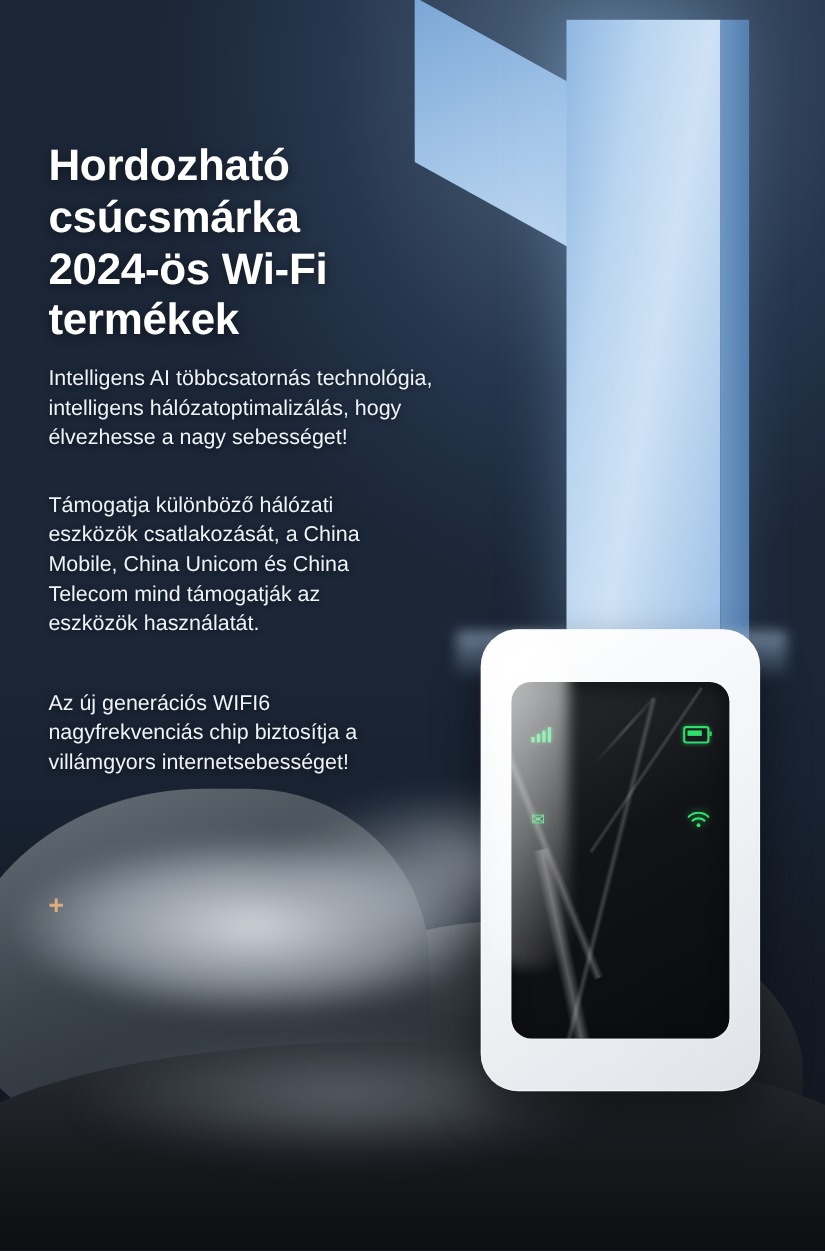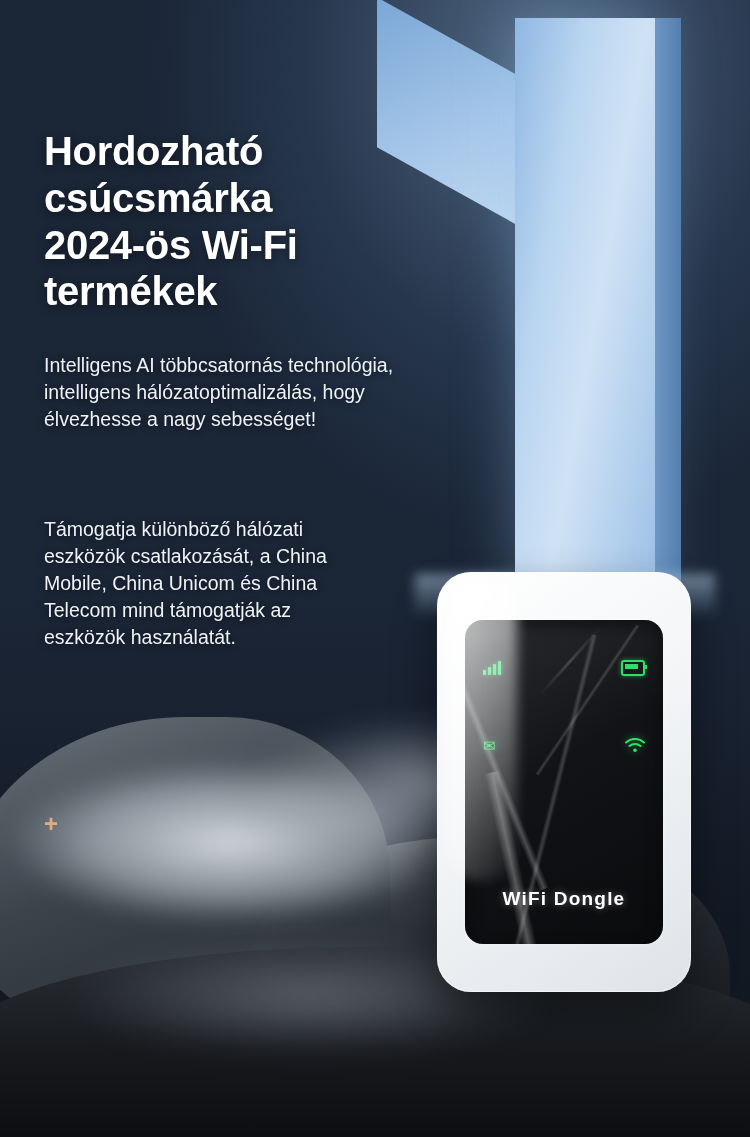--- a/index.html
+++ b/index.html
@@ -163,22 +163,22 @@
     white-space: pre-line;
   }
   .para {
     margin: 0;
     color: #eef3f8;
     font-size: 19.5px;
     line-height: 1.38;
     text-shadow: 0 1px 6px rgba(0,0,0,.55);
     white-space: pre-line;
   }
-  .p1 { margin-top: 37px; width: 445px; }
-  .p2 { margin-top: 83px; width: 370px; }
+  .p1 { margin-top: 16px; width: 445px; }
+  .p2 { margin-top: 34px; width: 370px; }
   .p3 { margin-top: 46px; width: 360px; }
 
   .plus-mark {
     position: absolute;
     left: 44px;
     top: 812px;
     color: #e8b07a;
     font-size: 24px;
     line-height: 1;
     font-weight: bold;
@@ -324,20 +324,23 @@
 2024-ös Wi-Fi
 termékek</h1>
     <p class="para p1">Intelligens AI többcsatornás technológia,
 intelligens hálózatoptimalizálás, hogy
 élvezhesse a nagy sebességet!</p>
     <p class="para p2">Támogatja különböző hálózati
 eszközök csatlakozását, a China
 Mobile, China Unicom és China
 Telecom mind támogatják az
 eszközök használatát.</p>
+    <p class="para p3">Az új generációs WIFI6
+nagyfrekvenciás chip biztosítja a
+villámgyors internetsebességet!</p>
   </div>
 
   <div class="plus-mark">+</div>
 
   <div class="device">
     <div class="device-screen">
       <div class="streak s1"></div>
       <div class="streak s2"></div>
       <div class="streak s3"></div>
       <div class="streak s4"></div>
@@ -357,18 +360,17 @@
         <span class="gicon">✉</span>
         <span class="gicon">
           <svg width="20" height="15" viewBox="0 0 20 15">
             <path d="M1 4.5 A13 13 0 0 1 19 4.5" fill="none" stroke="#2ee06a" stroke-width="2" stroke-linecap="round"></path>
             <path d="M4.5 8 A8.5 8.5 0 0 1 15.5 8" fill="none" stroke="#2ee06a" stroke-width="2" stroke-linecap="round"></path>
             <circle cx="10" cy="12.2" r="1.8" fill="#2ee06a"></circle>
           </svg>
         </span>
       </div>
 
-      <div class="brand">WiFi Dongle</div>
     </div>
     <div class="dev-highlight"></div>
   </div>
 
 </div>
 
 </body></html>

